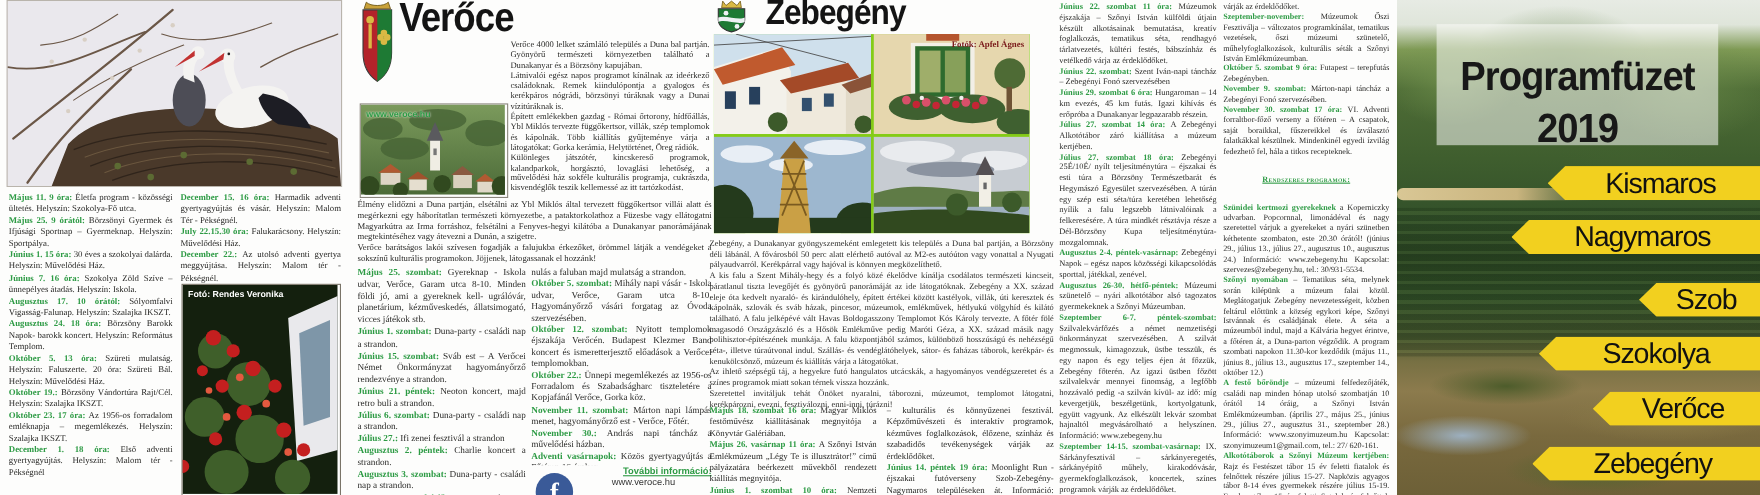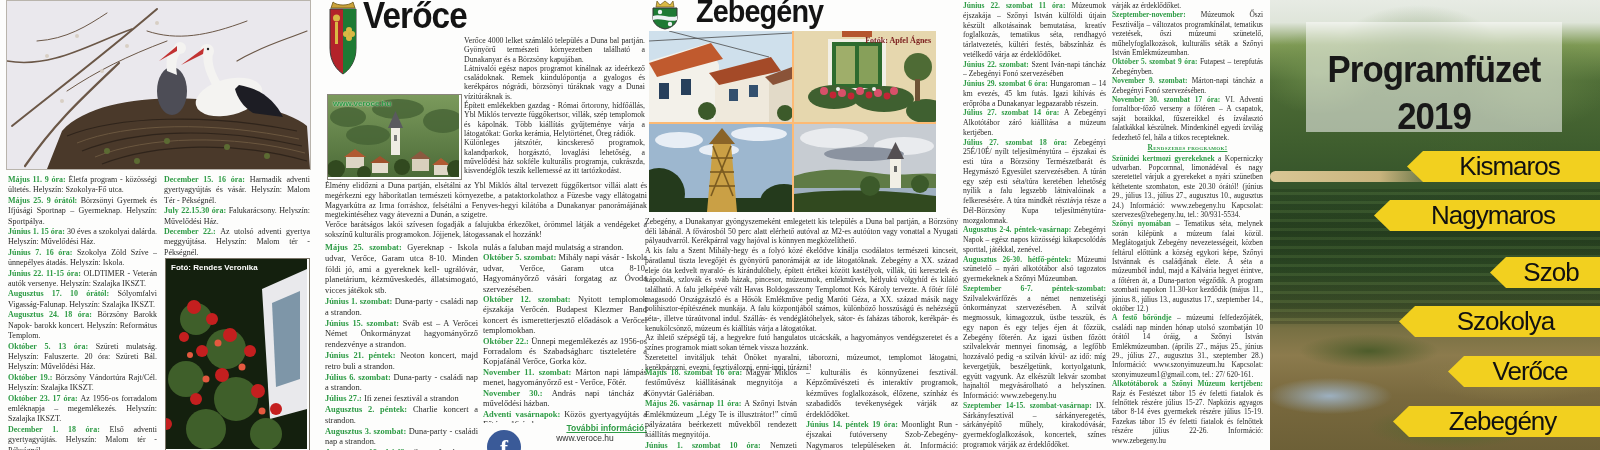--- a/index.html
+++ b/index.html
@@ -28,35 +28,35 @@
   .ver-ev1{left:325px;top:243px;width:153px;height:207px;font-size:8.4px;line-height:10.8px;}
   .ver-ev2{left:483px;top:243px;width:164px;height:180px;font-size:8.4px;line-height:10.4px;}
   .ver-footer{left:483px;top:423px;width:164px;height:27px;font-family:"Liberation Sans",sans-serif;}
   .fb{position:absolute;left:4px;top:7px;width:34px;height:34px;border-radius:50%;background:#3a5a98;
       color:#fff;text-align:center;font-weight:bold;font-size:24px;line-height:36px;font-family:"Liberation Serif",serif;}
   .vf-label{margin-left:40px;text-align:right;color:#2e9b45;font-weight:bold;font-size:8.5px;text-decoration:underline;}
   .vf-url{margin-left:40px;text-align:center;font-size:8.5px;color:#333;}
   
   .zeb-crest{left:647px;top:0;width:36px;height:30px;}
   .zeb-title{left:696px;top:-7px;font-size:32px;}
-  .zeb-collage{left:649px;top:31px;width:287px;height:181px;background:#fdba74;}
+  .zeb-collage{left:649px;top:31px;width:287px;height:181px;background:#84cc16;}
   .q{position:absolute;overflow:hidden;}
   .q1{left:0;top:0;width:143px;height:91px;}
   .q2{left:145px;top:0;width:142px;height:91px;}
   .q3{left:0;top:93px;width:143px;height:88px;}
   .q4{left:145px;top:93px;width:142px;height:88px;}
   .collage-credit{position:absolute;right:5px;top:5px;color:#7a1b1b;font-weight:bold;
                   font-size:8px;font-family:"Liberation Serif",serif;}
   .zeb-intro{left:645px;top:217px;width:313px;font-size:7.7px;line-height:9.7px;}
   .zeb-ev1{left:645px;top:368px;width:152px;height:82px;font-size:8px;line-height:10.4px;}
   .zeb-ev2{left:806px;top:368px;width:152px;height:82px;font-size:8px;line-height:10.4px;}
   
   .col4{left:963px;top:1px;width:143px;height:449px;font-size:7.6px;line-height:9.75px;}
   .col5{left:1112px;top:1px;width:151px;height:449px;font-size:7.4px;line-height:9.4px;}
-  .reg-head{margin:1px;text-align:center;color:#2e9b45;font-weight:bold;font-variant:small-caps;
+  .reg-head{margin:16px;text-align:center;color:#2e9b45;font-weight:bold;font-variant:small-caps;
             text-decoration:underline;letter-spacing:.3px;}
   
   .cover{left:1270px;top:0;width:330px;height:450px;overflow:hidden;}
   .cover-photo{position:absolute;inset:0;background:
     radial-gradient(ellipse 90px 26px at 18% 88%, #9db0c0 0%, rgba(157,176,192,0) 70%),
     radial-gradient(ellipse 120px 30px at 55% 95%, #55652f 0%, rgba(85,101,47,0) 70%),
     radial-gradient(ellipse 100px 24px at 30% 78%, #4d5c2b 0%, rgba(77,92,43,0) 70%),
     radial-gradient(ellipse 140px 34px at 75% 84%, #8a7a48 0%, rgba(138,122,72,0) 70%),
     radial-gradient(ellipse 90px 60px at 15% 16%, rgba(119,151,81,.6) 0%, rgba(0,0,0,0) 70%),
     radial-gradient(ellipse 120px 70px at 45% 12%, rgba(91,124,63,.55) 0%, rgba(0,0,0,0) 70%),
@@ -140,21 +140,20 @@
       <circle cx="201" cy="48" r="1.2" fill="#222"></circle>
     </svg>
   </div>
 
   <div class="abs txtcol szok-col1">
 
   <p class="ev"><span class="evd">Május 11. 9 óra:</span><span>Életfa program - közösségi ültetés. Helyszín: Szokolya-Fő utca.</span></p>
       <p class="ev"><span class="evd">Május 25. 9 órától:</span><span>Börzsönyi Gyermek és Ifjúsági Sportnap – Gyermeknap. Helyszín: Sportpálya.</span></p>
       <p class="ev"><span class="evd">Június 1. 15 óra:</span><span>30 éves a szokolyai dalárda. Helyszín: Művelődési Ház.</span></p>
       <p class="ev"><span class="evd">Június 7. 16 óra:</span><span>Szokolya Zöld Szíve – ünnepélyes átadás. Helyszín: Iskola.</span></p>
-      <p class="ev"><span class="evd">Június 22. 11-15 óra:</span><span>OLDTIMER - Veterán autók versenye. Helyszín: Szalajka IKSZT.</span></p>
       <p class="ev"><span class="evd">Augusztus 17. 10 órától:</span><span>Sólyomfalvi Vigasság-Falunap. Helyszín: Szalajka IKSZT.</span></p>
       <p class="ev"><span class="evd">Augusztus 24. 18 óra:</span><span>Börzsöny Barokk Napok- barokk koncert. Helyszín: Református Templom.</span></p>
       <p class="ev"><span class="evd">Október 5. 13 óra:</span><span>Szüreti mulatság. Helyszín: Faluszerte. 20 óra: Szüreti Bál. Helyszín: Művelődési Ház.</span></p>
       <p class="ev"><span class="evd">Október 19.:</span><span>Börzsöny Vándortúra Rajt/Cél. Helyszín: Szalajka IKSZT.</span></p>
       <p class="ev"><span class="evd">Október 23. 17 óra:</span><span>Az 1956-os forradalom emléknapja – megemlékezés. Helyszín: Szalajka IKSZT.</span></p>
       <p class="ev"><span class="evd">December 1. 18 óra:</span><span>Első adventi gyertyagyújtás. Helyszín: Malom tér - Pékségnél</span></p>
     </div>
 
   <div class="abs txtcol szok-col2">
 

